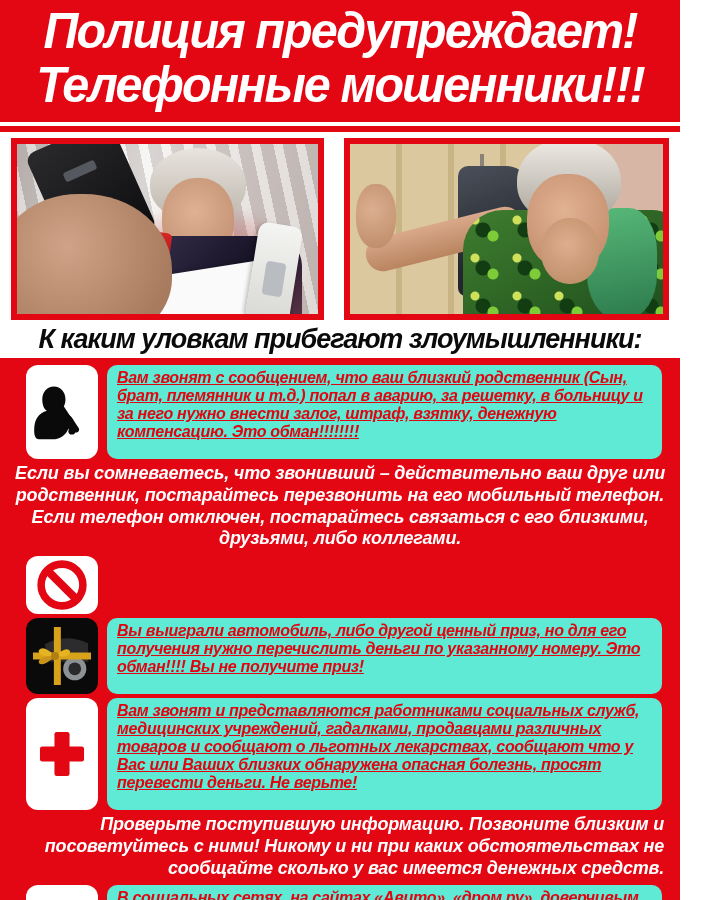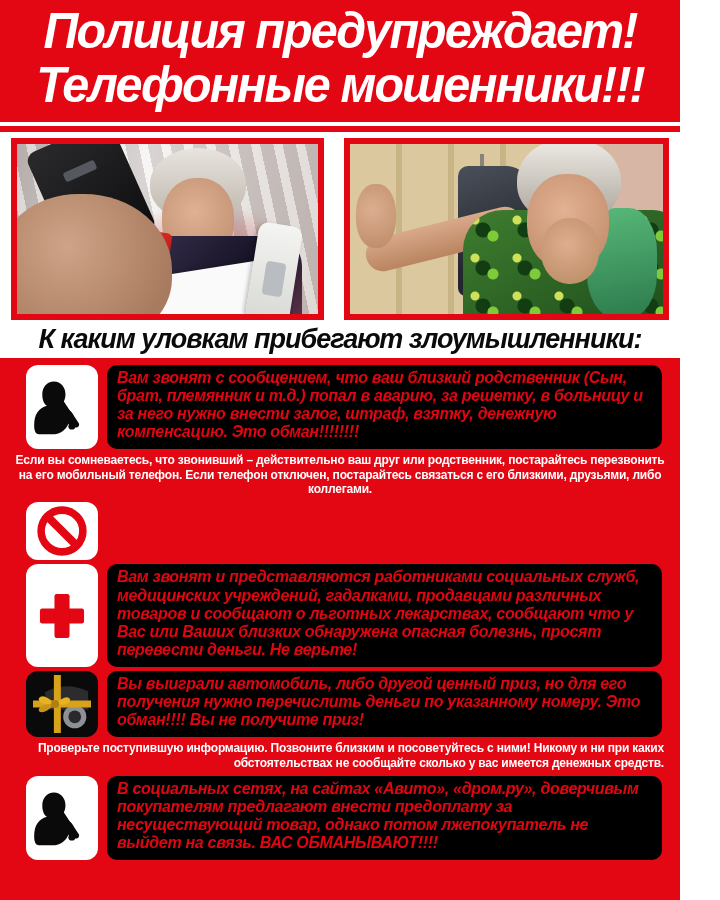--- a/index.html
+++ b/index.html
@@ -78,23 +78,23 @@
   .subtitle{color:#0a0a0a;font-weight:bold;font-style:italic;font-size:27px;
     letter-spacing:-1px;text-align:center;line-height:34px;padding:2px 0 0;}
 
   
   .red-content{padding-top:3px;}
   .sec-row{display:flex;align-items:stretch;gap:9px;margin:4px 18px 4px 26px;}
   .sec-icon{flex:0 0 72px;background:#ffffff;border-radius:12px;display:flex;
     align-items:center;justify-content:center;overflow:hidden;}
   .sec-icon.dark{background:#0a0a0a;}
   .sec-icon svg{width:58px;height:58px;}
-  .sec-text{flex:1;background:#000000;border-radius:10px;padding:4px 10px 8px;
-    color:#e00511;font-weight:bold;font-style:italic;font-size:16px;line-height:1.13;letter-spacing:-.3px;}
-  .advice{color:#ffffff;font-weight:bold;font-size:12px;line-height:1.2;
+  .sec-text{flex:1;background:#5eead4;border-radius:10px;padding:4px 10px 18px;
+    color:#e00511;font-weight:bold;font-style:italic;font-size:16px;line-height:1.13;letter-spacing:-.3px;text-decoration:underline;}
+  .advice{color:#ffffff;font-weight:bold;font-style:italic;font-size:18px;line-height:1.2;
     text-align:center;margin:2px 14px 6px;letter-spacing:-.2px;}
   .advice.left{text-align:right;margin:2px 16px 6px;}
 </style>
 </head>
 <body>
 
 <div class="poster">
 
   <div class="title-band">
     <span class="title-line">Полиция предупреждает!</span>
@@ -157,46 +157,46 @@
     <div class="sec-row">
       <div class="sec-icon">
         <svg viewBox="0 0 100 100" aria-hidden="true">
           <circle cx="50" cy="50" r="36" fill="none" stroke="#e30613" stroke-width="13"></circle>
           <rect x="43" y="8" width="14" height="84" transform="rotate(-45 50 50)" fill="#e30613"></rect>
         </svg>
       </div>
     </div>
 
     <div class="sec-row">
-      <div class="sec-icon">
-        <svg viewBox="0 0 100 100" aria-hidden="true">
-          <rect x="12" y="37" width="76" height="26" rx="4" fill="#e30613"></rect>
-          <rect x="37" y="12" width="26" height="76" rx="4" fill="#e30613"></rect>
-        </svg>
-      </div>
-      <div class="sec-text">Вам звонят и представляются работниками социальных служб, медицинских учреждений, гадалками, продавцами различных товаров и сообщают о льготных лекарствах, сообщают что у Вас или Ваших близких обнаружена опасная болезнь, просят перевести деньги. Не верьте!</div>
-    </div>
-
-    <div class="sec-row">
       <div class="sec-icon dark">
         <svg viewBox="0 0 100 100" aria-hidden="true">
           <rect x="0" y="0" width="100" height="100" fill="#0a0a0a"></rect>
           <path d="M20 30 Q55 10 95 28 L95 60 L30 60 Z" fill="#2c2c2e"></path>
           <circle cx="72" cy="72" r="20" fill="#8d9094"></circle>
           <circle cx="72" cy="72" r="11" fill="#2a2a2c"></circle>
           <rect x="36" y="0" width="12" height="100" fill="#d9a21b"></rect>
           <rect x="0" y="44" width="100" height="12" fill="#d9a21b"></rect>
           <path d="M38 50 Q18 30 10 40 Q8 52 38 50 Z" fill="#e6b422"></path>
           <path d="M38 50 Q18 70 10 62 Q8 50 38 50 Z" fill="#c8951a"></path>
           <path d="M38 50 Q58 32 64 42 Q64 54 38 50 Z" fill="#e6b422"></path>
           <circle cx="38" cy="50" r="7" fill="#b07f12"></circle>
         </svg>
       </div>
       <div class="sec-text">Вы выиграли автомобиль, либо другой ценный приз,  но для его получения нужно перечислить деньги по указанному номеру. Это обман!!!! Вы не получите приз!</div>
     </div>
+
+    <div class="sec-row">
+      <div class="sec-icon">
+        <svg viewBox="0 0 100 100" aria-hidden="true">
+          <rect x="12" y="37" width="76" height="26" rx="4" fill="#e30613"></rect>
+          <rect x="37" y="12" width="26" height="76" rx="4" fill="#e30613"></rect>
+        </svg>
+      </div>
+      <div class="sec-text">Вам звонят и представляются работниками социальных служб, медицинских учреждений, гадалками, продавцами различных товаров и сообщают о льготных лекарствах, сообщают что у Вас или Ваших близких обнаружена опасная болезнь, просят перевести деньги. Не верьте!</div>
+    </div>
     <p class="advice left">Проверьте поступившую информацию. Позвоните близким и посоветуйтесь с ними! Никому и ни при каких обстоятельствах не сообщайте сколько у вас имеется денежных средств.</p>
 
     <div class="sec-row">
       <div class="sec-icon">
         <svg viewBox="0 0 100 100" aria-hidden="true">
           <path d="M36 6 C48 6 56 16 56 28 C56 36 53 44 46 48 C60 51 67 58 71 66 L79 78 C81 82 77 87 72 85 L61 79 C57 89 49 95 38 97 L10 97 C4 97 2 90 2 82 C2 62 10 52 24 48 C18 44 16 36 16 28 C16 16 24 6 36 6 Z" fill="#0a0a0a"></path>
           <rect x="51" y="38" width="13" height="42" rx="5" transform="rotate(-33 57 59)" fill="#0a0a0a"></rect>
           <circle cx="67" cy="83" r="6" fill="#0a0a0a"></circle>
         </svg>
       </div>

